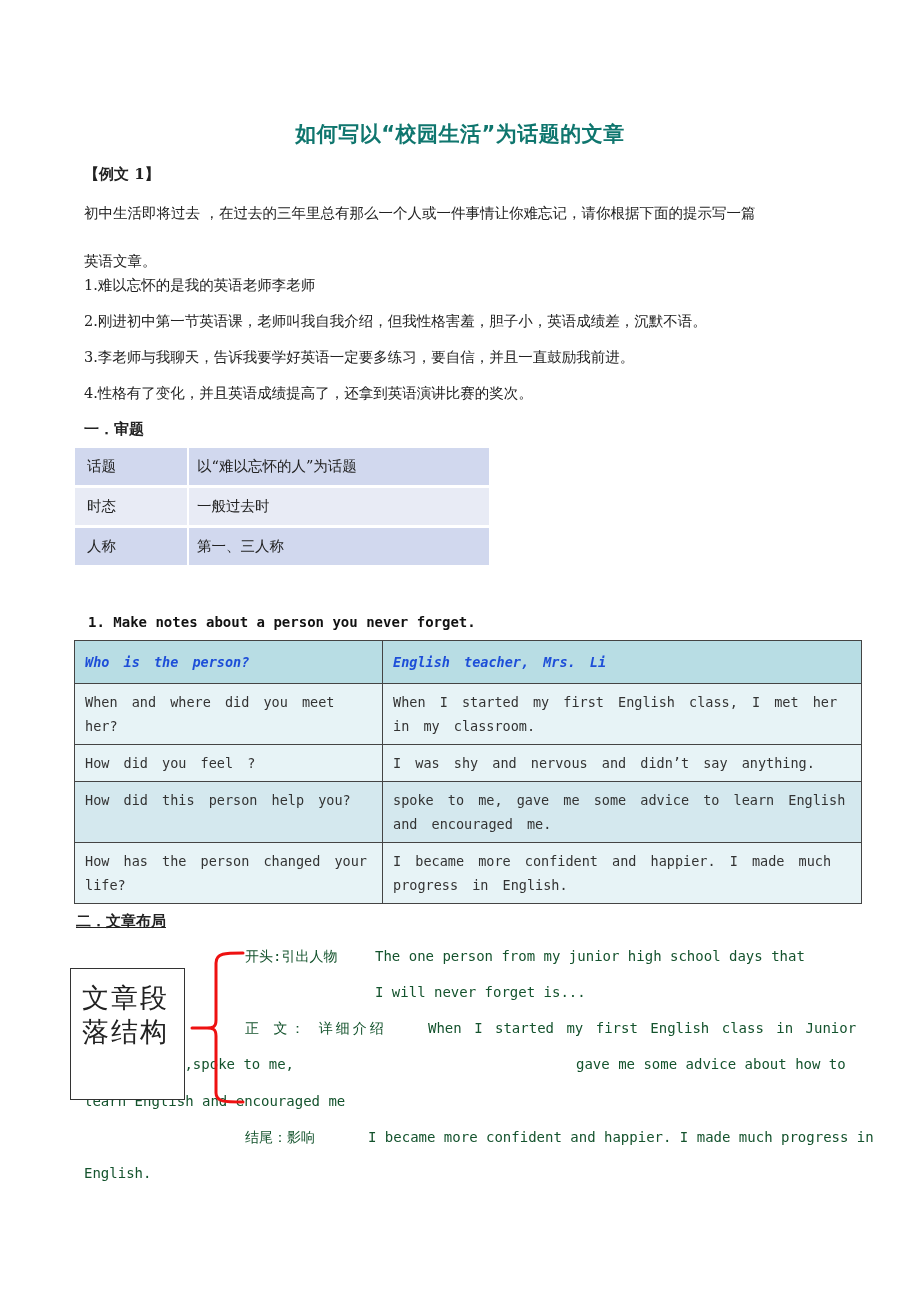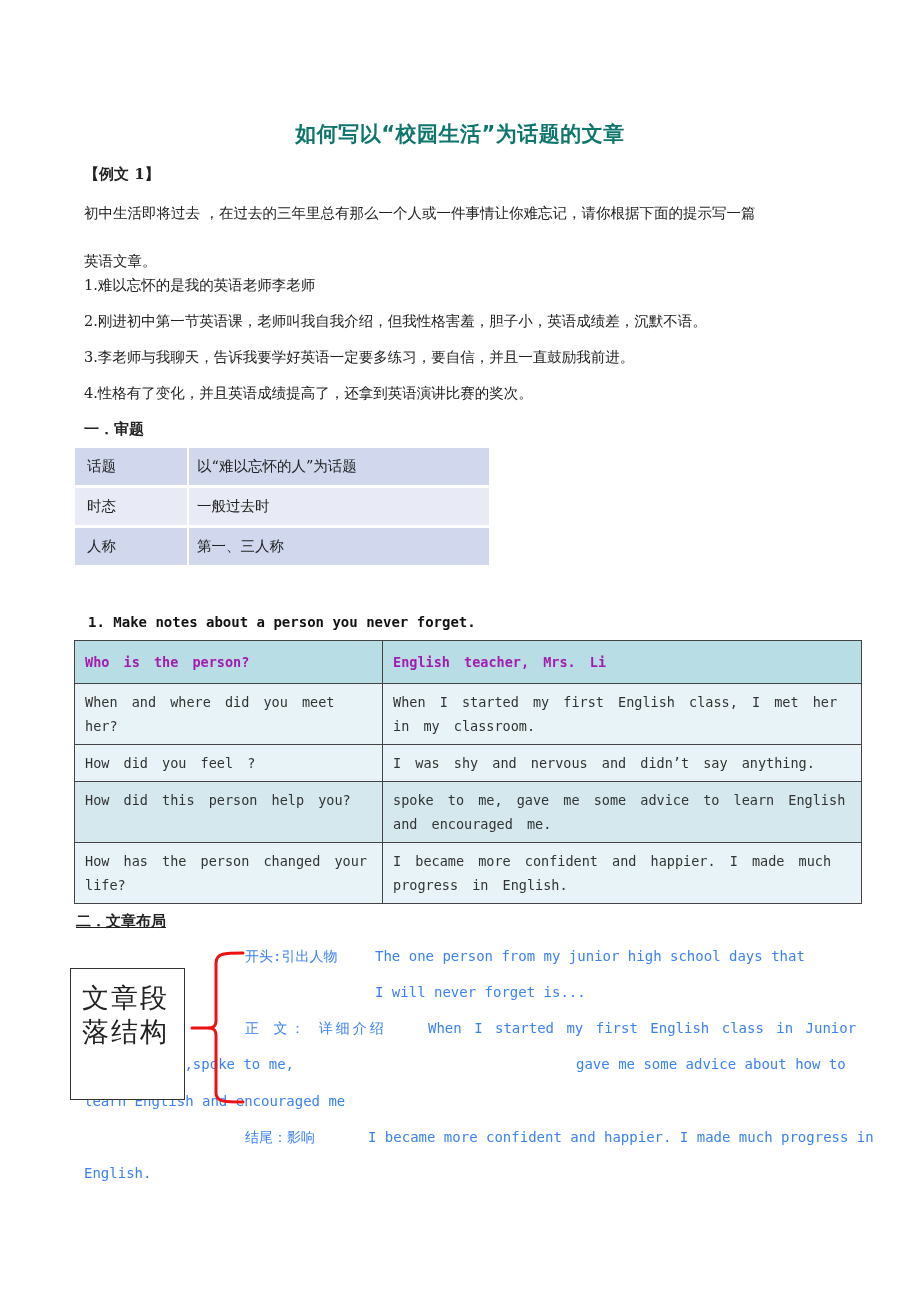--- a/index.html
+++ b/index.html
@@ -38,36 +38,36 @@
       position: absolute; left: 74px; top: 640px; width: 788px;
       border-collapse: collapse; table-layout: fixed;
       font-family: "DejaVu Sans Mono", "Liberation Mono", monospace;
       font-size: 13.5px; color: #333;
     }
     .t2 td {
       border: 1.5px solid #444; padding: 6px 10px; vertical-align: top;
       line-height: 24px; word-spacing: 6px;
     }
     .t2 .col1 { width: 287px; }
-    .t2 tr.head td { background: #b8dde4; font-weight: bold; color: #a21caf; height: 30px; vertical-align: middle; }
+    .t2 tr.head td { background: #b8dde4; font-weight: bold; color: #1d4ed8; height: 30px; vertical-align: middle; font-style: italic; }
     .t2 tr.light td { background: #e7f3f6; }
     .t2 tr.mid td { background: #d4e8ee; }
 
     
     .box {
       position: absolute; left: 70px; top: 968px; width: 113px; height: 130px;
       border: 1px solid #333; background: #fff; z-index: 2;
     }
     .box-text {
       position: absolute; left: 11px; top: 12px; font-size: 27px; line-height: 34px;
       font-family: "DejaVu Sans", "Liberation Sans", sans-serif; color: #222; letter-spacing: 2px;
       white-space: normal; width: 100px;
     }
     .brace { position: absolute; left: 185px; top: 945px; z-index: 3; }
-    .struct { font-family: "DejaVu Sans Mono", "Liberation Mono", monospace; font-size: 14px; color: #3b82f6; }
+    .struct { font-family: "DejaVu Sans Mono", "Liberation Mono", monospace; font-size: 14px; color: #14532d; }
   </style>
 </head>
 <body>
 
 <div class="abs title">如何写以“校园生活”为话题的文章</div>
 
 <div class="abs heading" style="left:84px; top:165px; font-weight:bold; font-family:'DejaVu Serif','Liberation Serif',serif;">【例文 1】</div>
 
 <div class="abs para" style="left:84px; top:204px;">初中生活即将过去 ，在过去的三年里总有那么一个人或一件事情让你难忘记，请你根据下面的提示写一篇</div>
 <div class="abs para" style="left:84px; top:252px;">英语文章。</div>

